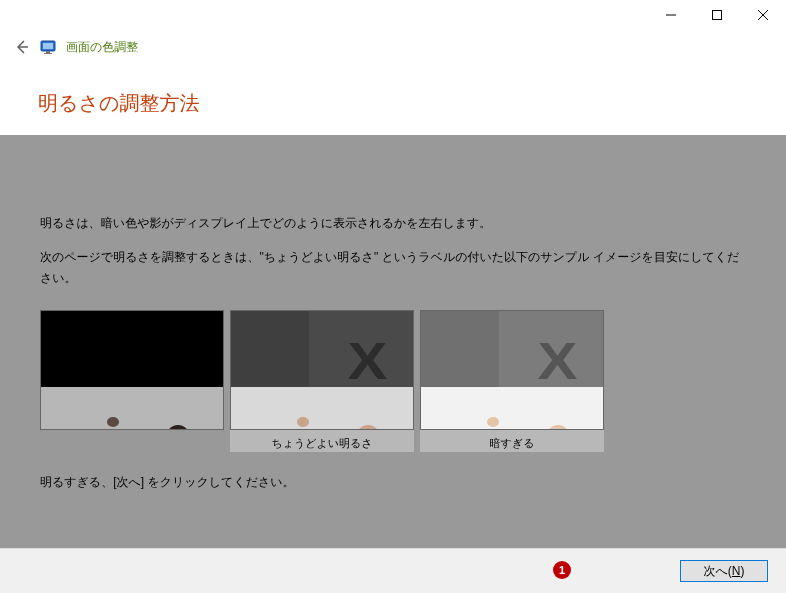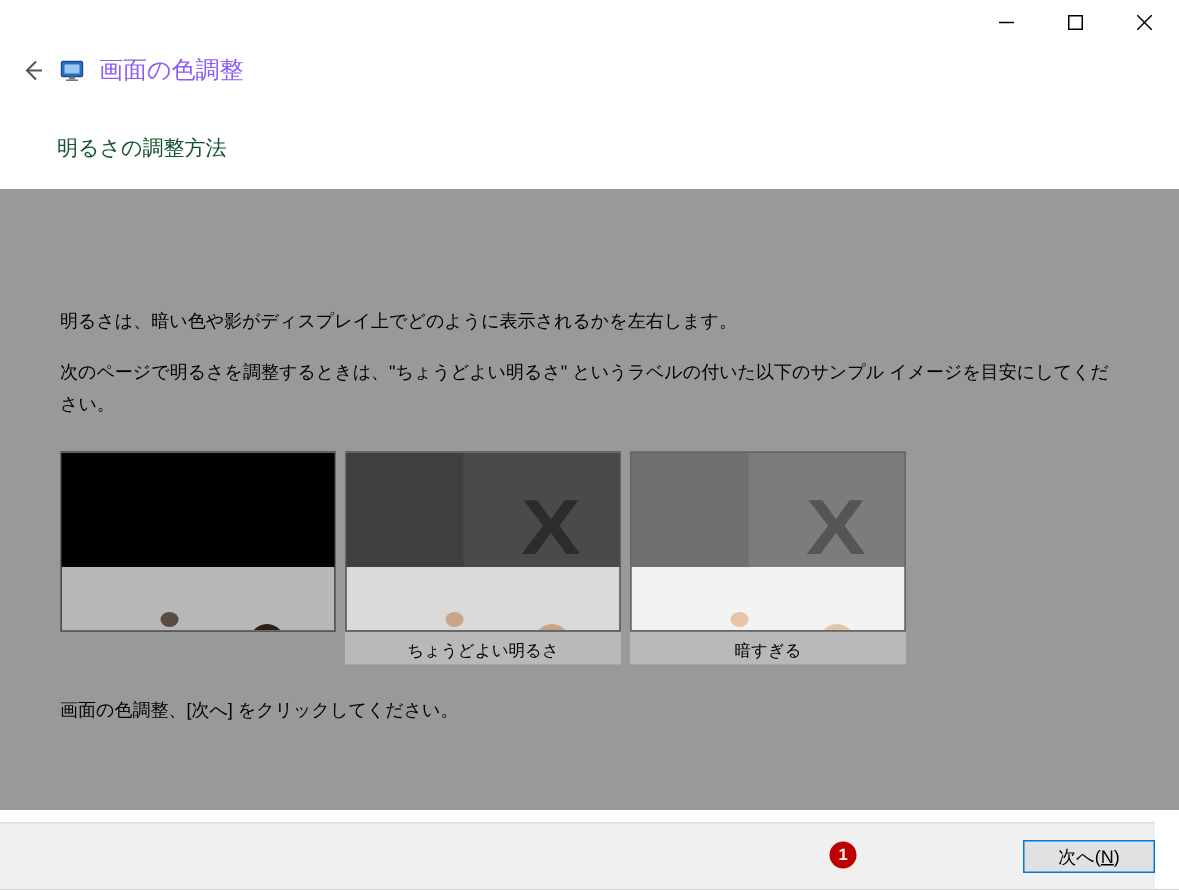--- a/index.html
+++ b/index.html
@@ -8,25 +8,25 @@
   
   .titlebar { height: 30px; display: flex; justify-content: flex-end; align-items: flex-start; }
   .win-controls { display: flex; }
   .win-btn { width: 46px; height: 30px; display: flex; align-items: center; justify-content: center; }
   .win-btn svg { display: block; }
 
   
   .header { display: flex; align-items: center; height: 34px; padding-left: 14px; gap: 10px; }
   .back-arrow { width: 16px; height: 16px; display:flex;align-items:center;justify-content:center; color:#555;}
   .app-icon { width: 16px; height: 16px; display:inline-block; }
-  .app-title { font-size: 16px; color: #8b5cf6; }
+  .app-title { font-size: 12px; color: #4d7c0f; }
 
   
   .heading-area { padding: 26px 0 18px 38px; }
-  .heading { font-size: 14px; color: #14532d; font-weight: 400; }
+  .heading { font-size: 20px; color: #c2410c; font-weight: 400; }
 
   
   .content-panel { background: #999999; padding: 78px 40px 0 40px; height: 414px; color: #000; font-size: 12px; line-height: 1.7; }
   .para { margin-bottom: 14px; }
 
   
   .samples { display: flex; gap: 6px; margin-top: 22px; margin-bottom: 20px; }
   .sample { width: 184px; }
   .sample-img { width: 184px; height: 120px; background: #222; display: block; position: relative; border:1px solid #666; overflow:hidden;}
   .sample-caption { text-align: center; font-size: 11px; padding-top: 4px; color:#000; background:#b8b8b8; height:22px; line-height:18px;}
@@ -34,21 +34,21 @@
   
   .bg-wall-l { position:absolute; left:0; top:0; width:80px; height:120px;}
   .bg-wall-r { position:absolute; right:0; top:0; width:104px; height:78px;}
   .bg-shelf { position:absolute; left:0; bottom:0; right:0; height:42px;}
   .x-mark { position:absolute; right:28px; top:6px; font-size:52px; font-weight:700; font-family:Arial; transform:scaleX(1.15);}
   .person { position:absolute; right:-8px; bottom:0; width:116px;}
   .head { width:26px; height:30px; border-radius:50% 50% 45% 45%; position:absolute; top:-4px; right:40px;}
   .hand { position:absolute; bottom:2px; right:112px; width:12px; height:10px; border-radius:50%;}
 
   
-  .footer { position: absolute; bottom: 0; left:0; right:16px; height: 45px; background: #f0f0f0; border-top: 1px solid #dcdcdc; display: flex; align-items: center; justify-content: flex-end; gap: 8px; }
+  .footer { position: absolute; bottom: 0; left:0; right:0; height: 45px; background: #f0f0f0; border-top: 1px solid #dcdcdc; display: flex; align-items: center; justify-content: flex-end; padding-right: 18px; gap: 8px; }
   .btn { min-width: 88px; height: 22px; font-size: 12px; border: 1px solid #adadad; background: #e1e1e1; padding: 0 12px; cursor: default; }
   .btn.primary { border: 1px solid #0078d7; }
   .underline { text-decoration: underline; }
 
   .annot { position:absolute; width:18px; height:18px; border-radius:50%; background:#c00000; color:#fff; font-size:11px; font-weight:700; display:flex;align-items:center;justify-content:center; bottom:14px; right:215px; z-index:10;}
 </style>
 </head>
 <body>
 
 <div class="titlebar">
@@ -139,21 +139,21 @@
           <div class="head" style="background:#e6c4a8;"></div>
 
           <div class="hand" style="background:#e6c4a8;"></div>
         </div>
       </div>
       <div class="sample-caption">暗すぎる</div>
     </div>
 
   </div>
 
-  <div class="para">画面の色調整、[次へ] をクリックしてください。</div>
+  <div class="para">明るすぎる、[次へ] をクリックしてください。</div>
 </div>
 
 <div class="annot">1</div>
 
 <div class="footer">
   <button class="btn primary">
     <span>次へ(</span><span class="underline">N</span><span>)</span>
   </button>
 </div>
 

